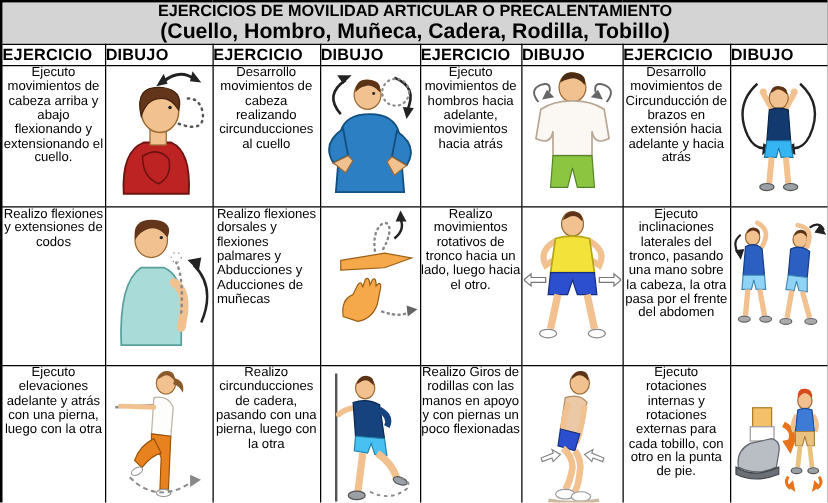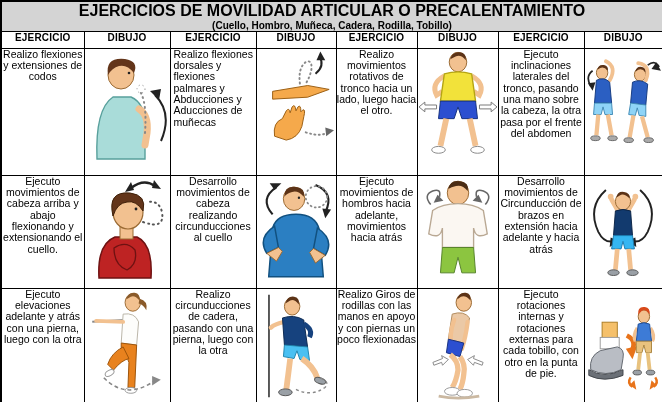--- a/index.html
+++ b/index.html
@@ -1,23 +1,23 @@
 <!DOCTYPE html>
 <html><head>
 <meta charset="utf-8">
 <style>
   html,body{margin:0;padding:0;background:#fff;}
   body{font-family:"Liberation Sans",sans-serif;color:#000;}
   .sheet{width:662px;height:402px;box-sizing:border-box;}
   table.grid{border-collapse:collapse;table-layout:fixed;width:662px;height:402px;border:2px solid #000;background:#fff;}
   table.grid td,table.grid th{border:1px solid #000;padding:0;overflow:hidden;vertical-align:top;}
   .title-cell{background:#d4d4d4;text-align:center;vertical-align:middle !important;height:28px;}
-  .title{font-size:16px;font-weight:bold;line-height:1.1;}
-  .subtitle{font-size:10px;font-weight:bold;line-height:1.1;}
-  th.colhead{font-size:10px;font-weight:bold;text-align:center;vertical-align:middle;height:16px;background:#fff;letter-spacing:.2px;}
+  .title{font-size:13px;font-weight:bold;line-height:1.1;}
+  .subtitle{font-size:17px;font-weight:bold;line-height:1.1;}
+  th.colhead{font-size:13px;font-weight:bold;text-align:left;vertical-align:middle;height:16px;background:#fff;letter-spacing:.2px;}
   td.ex{font-size:10.5px;line-height:1.08;text-align:center;padding:2px 1px;}
   td.ex.left{text-align:left;padding-left:3px;}
   td.draw{text-align:center;vertical-align:middle;}
   td.draw svg{display:block;margin:0 auto;}
 </style>
 </head>
 <body>
 
 <div class="sheet">
 <table class="grid">
@@ -42,20 +42,88 @@
 
   <tr style="height:16px">
     <th class="colhead">EJERCICIO</th>
     <th class="colhead">DIBUJO</th>
     <th class="colhead">EJERCICIO</th>
     <th class="colhead">DIBUJO</th>
     <th class="colhead">EJERCICIO</th>
     <th class="colhead">DIBUJO</th>
     <th class="colhead">EJERCICIO</th>
     <th class="colhead">DIBUJO</th>
+  </tr>
+
+  <tr style="height:113px">
+    <td class="ex">Ejecuto movimientos de cabeza arriba y abajo flexionando y extensionando el cuello.</td>
+    <td class="draw">
+      <svg width="80" height="104" viewBox="0 0 80 104">
+        <path d="M12 102 Q10 68 28 61 L50 61 Q66 68 64 102 Z" fill="#BE2323" stroke="#6e1212" stroke-width="1.5"></path>
+        <path d="M27 72 Q39 64 48 74 Q51 88 40 94 Q27 89 27 72 Z" fill="none" stroke="#6e1212" stroke-width="1.3"></path>
+        <rect x="33" y="50" width="13" height="13" fill="#F2C190" stroke="#9a6a33"></rect>
+        <ellipse cx="41" cy="36" rx="15" ry="17" fill="#F2C190" stroke="#9a6a33" stroke-width="1.2"></ellipse>
+        <path d="M26 40 Q20 15 43 17 Q60 19 56 35 Q49 24 40 26 Q30 27 26 40 Z" fill="#63351A" stroke="#3f2008"></path>
+        <circle cx="49" cy="33" r="1.4" fill="#222"></circle>
+        <path d="M56 46 Q78 54 75 36 Q72 24 60 26" fill="none" stroke="#555" stroke-width="2" stroke-dasharray="1 4" stroke-linecap="round"></path>
+        <path d="M44 12 Q57 2 68 10" fill="none" stroke="#222" stroke-width="2.4"></path>
+        <polygon points="47,14 38,16 44,6" fill="#222"></polygon>
+        <polygon points="65,12 74,13 67,4" fill="#222"></polygon>
+      </svg>
+    </td>
+    <td class="ex">Desarrollo movimientos de cabeza realizando circunducciones al cuello</td>
+    <td class="draw">
+      <svg width="78" height="104" viewBox="0 0 80 104">
+        <path d="M16 38 Q2 22 20 10" fill="none" stroke="#222" stroke-width="2.2"></path>
+        <polygon points="18,13 25,6 13,6" fill="#222"></polygon>
+        <path d="M60 8 Q80 16 70 36" fill="none" stroke="#222" stroke-width="2.2"></path>
+        <polygon points="67,32 70,42 76,33" fill="#222"></polygon>
+        <circle cx="61" cy="20" r="11" fill="none" stroke="#888" stroke-width="1.8" stroke-dasharray="1 3.5" stroke-linecap="round"></circle>
+        <ellipse cx="38" cy="22" rx="11" ry="12" fill="#F2C190" stroke="#9a6a33"></ellipse>
+        <path d="M28 20 Q28 8 40 10 Q50 11 48 20 Q42 13 36 15 Q31 16 28 20 Z" fill="#5C3317"></path>
+        <circle cx="43" cy="21" r="1.2" fill="#222"></circle>
+        <path d="M12 102 L16 52 Q20 38 40 38 Q60 38 64 54 L68 102 Z" fill="#2B7FC2" stroke="#11507f" stroke-width="1.5"></path>
+        <path d="M18 50 Q0 62 10 78 L22 72 Z" fill="#2B7FC2" stroke="#11507f" stroke-width="1.5"></path>
+        <path d="M62 52 Q80 64 70 80 L58 73 Z" fill="#2B7FC2" stroke="#11507f" stroke-width="1.5"></path>
+        <path d="M10 78 L20 86 L26 76 L22 72 Z" fill="#F2C190" stroke="#9a6a33"></path>
+        <path d="M70 80 L60 88 L54 77 L58 73 Z" fill="#F2C190" stroke="#9a6a33"></path>
+      </svg>
+    </td>
+    <td class="ex">Ejecuto movimientos de hombros hacia adelante, movimientos hacia atrás</td>
+    <td class="draw">
+      <svg width="78" height="104" viewBox="0 0 80 104">
+        <path d="M12 28 q-8 -10 2 -14 q9 -3 7 6" fill="none" stroke="#666" stroke-width="1.6"></path>
+        <polygon points="19,18 25,24 15,26" fill="#666"></polygon>
+        <path d="M68 28 q8 -10 -2 -14 q-9 -3 -7 6" fill="none" stroke="#666" stroke-width="1.6"></path>
+        <polygon points="61,18 55,24 65,26" fill="#666"></polygon>
+        <ellipse cx="40" cy="16" rx="11" ry="12" fill="#F2C190" stroke="#9a6a33"></ellipse>
+        <path d="M30 12 Q32 2 42 4 Q52 5 50 14 Q44 7 38 9 Q33 10 30 12 Z" fill="#4a2c14"></path>
+        <path d="M14 34 Q24 27 40 27 Q56 27 66 34 L70 58 Q58 64 56 52 L56 72 L24 72 L24 52 Q22 64 10 58 Z" fill="#FBF7F2" stroke="#b9a893" stroke-width="1.4"></path>
+        <path d="M24 72 L56 72 L58 98 L44 98 L40 82 L36 98 L22 98 Z" fill="#8CC540" stroke="#55832a"></path>
+      </svg>
+    </td>
+    <td class="ex">Desarrollo movimientos de Circunducción de brazos en extensión hacia adelante y hacia atrás</td>
+    <td class="draw">
+      <svg width="76" height="104" viewBox="0 0 80 104">
+        <path d="M22 12 Q2 30 14 56 Q20 68 30 66" fill="none" stroke="#222" stroke-width="2"></path>
+        <polygon points="27,62 36,66 26,72" fill="#222"></polygon>
+        <path d="M58 12 Q78 30 66 56 Q60 68 50 66" fill="none" stroke="#222" stroke-width="2"></path>
+        <polygon points="53,62 44,66 54,72" fill="#222"></polygon>
+        <path d="M28 22 L36 36 M52 22 L44 36" stroke="#F2C190" stroke-width="5" stroke-linecap="round"></path>
+        <circle cx="27" cy="19" r="3" fill="#F2C190"></circle>
+        <circle cx="53" cy="19" r="3" fill="#F2C190"></circle>
+        <ellipse cx="40" cy="24" rx="8" ry="9" fill="#F2C190" stroke="#9a6a33"></ellipse>
+        <path d="M33 20 Q34 13 41 14 Q48 15 47 21 Q42 16 38 17 Z" fill="#5C3317"></path>
+        <path d="M32 34 Q40 31 48 34 L50 60 L30 60 Z" fill="#123A6E" stroke="#0a2344"></path>
+        <path d="M30 60 L50 60 L52 74 L42 74 L40 66 L38 74 L28 74 Z" fill="#35B6F2" stroke="#1a7bb0"></path>
+        <path d="M34 74 L32 96 M46 74 L48 96" stroke="#F2C190" stroke-width="5"></path>
+        <ellipse cx="30" cy="99" rx="6" ry="3" fill="#9aa0a6" stroke="#555"></ellipse>
+        <ellipse cx="50" cy="99" rx="6" ry="3" fill="#9aa0a6" stroke="#555"></ellipse>
+      </svg>
+    </td>
   </tr>
 
   <tr style="height:127px">
     <td class="ex">Realizo flexiones y extensiones de codos</td>
     <td class="draw">
       <svg width="80" height="112" viewBox="0 0 80 112">
         <ellipse cx="34" cy="26" rx="13" ry="14" fill="#F2C190" stroke="#9a6a33"></ellipse>
         <path d="M21 26 Q18 8 38 10 Q52 12 47 24 Q40 15 32 17 Q25 19 21 26 Z" fill="#63351A"></path>
         <circle cx="42" cy="24" r="1.3" fill="#222"></circle>
         <path d="M10 110 Q8 60 26 48 L44 48 Q58 54 58 76 L58 110 Z" fill="#A9DCD9" stroke="#58a09c" stroke-width="1.4"></path>
@@ -113,88 +181,20 @@
         <path d="M64 30 Q70 14 56 12" fill="none" stroke="#F2C190" stroke-width="4" stroke-linecap="round"></path>
         <path d="M50 32 Q58 28 66 34 L64 56 L48 54 Z" fill="#2B5FC2" stroke="#143a80"></path>
         <path d="M48 54 L64 56 L64 68 L57 67 L55 59 L53 67 L46 66 Z" fill="#8FD4F7" stroke="#3f8ab5"></path>
         <path d="M51 67 L47 90 M60 68 L66 90" stroke="#F2C190" stroke-width="4.5"></path>
         <ellipse cx="46" cy="93" rx="5" ry="2.5" fill="#aaa" stroke="#666"></ellipse>
         <ellipse cx="67" cy="93" rx="5" ry="2.5" fill="#aaa" stroke="#666"></ellipse>
       </svg>
     </td>
   </tr>
 
-  <tr style="height:113px">
-    <td class="ex">Ejecuto movimientos de cabeza arriba y abajo flexionando y extensionando el cuello.</td>
-    <td class="draw">
-      <svg width="80" height="104" viewBox="0 0 80 104">
-        <path d="M12 102 Q10 68 28 61 L50 61 Q66 68 64 102 Z" fill="#BE2323" stroke="#6e1212" stroke-width="1.5"></path>
-        <path d="M27 72 Q39 64 48 74 Q51 88 40 94 Q27 89 27 72 Z" fill="none" stroke="#6e1212" stroke-width="1.3"></path>
-        <rect x="33" y="50" width="13" height="13" fill="#F2C190" stroke="#9a6a33"></rect>
-        <ellipse cx="41" cy="36" rx="15" ry="17" fill="#F2C190" stroke="#9a6a33" stroke-width="1.2"></ellipse>
-        <path d="M26 40 Q20 15 43 17 Q60 19 56 35 Q49 24 40 26 Q30 27 26 40 Z" fill="#63351A" stroke="#3f2008"></path>
-        <circle cx="49" cy="33" r="1.4" fill="#222"></circle>
-        <path d="M56 46 Q78 54 75 36 Q72 24 60 26" fill="none" stroke="#555" stroke-width="2" stroke-dasharray="1 4" stroke-linecap="round"></path>
-        <path d="M44 12 Q57 2 68 10" fill="none" stroke="#222" stroke-width="2.4"></path>
-        <polygon points="47,14 38,16 44,6" fill="#222"></polygon>
-        <polygon points="65,12 74,13 67,4" fill="#222"></polygon>
-      </svg>
-    </td>
-    <td class="ex">Desarrollo movimientos de cabeza realizando circunducciones al cuello</td>
-    <td class="draw">
-      <svg width="78" height="104" viewBox="0 0 80 104">
-        <path d="M16 38 Q2 22 20 10" fill="none" stroke="#222" stroke-width="2.2"></path>
-        <polygon points="18,13 25,6 13,6" fill="#222"></polygon>
-        <path d="M60 8 Q80 16 70 36" fill="none" stroke="#222" stroke-width="2.2"></path>
-        <polygon points="67,32 70,42 76,33" fill="#222"></polygon>
-        <circle cx="61" cy="20" r="11" fill="none" stroke="#888" stroke-width="1.8" stroke-dasharray="1 3.5" stroke-linecap="round"></circle>
-        <ellipse cx="38" cy="22" rx="11" ry="12" fill="#F2C190" stroke="#9a6a33"></ellipse>
-        <path d="M28 20 Q28 8 40 10 Q50 11 48 20 Q42 13 36 15 Q31 16 28 20 Z" fill="#5C3317"></path>
-        <circle cx="43" cy="21" r="1.2" fill="#222"></circle>
-        <path d="M12 102 L16 52 Q20 38 40 38 Q60 38 64 54 L68 102 Z" fill="#2B7FC2" stroke="#11507f" stroke-width="1.5"></path>
-        <path d="M18 50 Q0 62 10 78 L22 72 Z" fill="#2B7FC2" stroke="#11507f" stroke-width="1.5"></path>
-        <path d="M62 52 Q80 64 70 80 L58 73 Z" fill="#2B7FC2" stroke="#11507f" stroke-width="1.5"></path>
-        <path d="M10 78 L20 86 L26 76 L22 72 Z" fill="#F2C190" stroke="#9a6a33"></path>
-        <path d="M70 80 L60 88 L54 77 L58 73 Z" fill="#F2C190" stroke="#9a6a33"></path>
-      </svg>
-    </td>
-    <td class="ex">Ejecuto movimientos de hombros hacia adelante, movimientos hacia atrás</td>
-    <td class="draw">
-      <svg width="78" height="104" viewBox="0 0 80 104">
-        <path d="M12 28 q-8 -10 2 -14 q9 -3 7 6" fill="none" stroke="#666" stroke-width="1.6"></path>
-        <polygon points="19,18 25,24 15,26" fill="#666"></polygon>
-        <path d="M68 28 q8 -10 -2 -14 q-9 -3 -7 6" fill="none" stroke="#666" stroke-width="1.6"></path>
-        <polygon points="61,18 55,24 65,26" fill="#666"></polygon>
-        <ellipse cx="40" cy="16" rx="11" ry="12" fill="#F2C190" stroke="#9a6a33"></ellipse>
-        <path d="M30 12 Q32 2 42 4 Q52 5 50 14 Q44 7 38 9 Q33 10 30 12 Z" fill="#4a2c14"></path>
-        <path d="M14 34 Q24 27 40 27 Q56 27 66 34 L70 58 Q58 64 56 52 L56 72 L24 72 L24 52 Q22 64 10 58 Z" fill="#FBF7F2" stroke="#b9a893" stroke-width="1.4"></path>
-        <path d="M24 72 L56 72 L58 98 L44 98 L40 82 L36 98 L22 98 Z" fill="#8CC540" stroke="#55832a"></path>
-      </svg>
-    </td>
-    <td class="ex">Desarrollo movimientos de Circunducción de brazos en extensión hacia adelante y hacia atrás</td>
-    <td class="draw">
-      <svg width="76" height="104" viewBox="0 0 80 104">
-        <path d="M22 12 Q2 30 14 56 Q20 68 30 66" fill="none" stroke="#222" stroke-width="2"></path>
-        <polygon points="27,62 36,66 26,72" fill="#222"></polygon>
-        <path d="M58 12 Q78 30 66 56 Q60 68 50 66" fill="none" stroke="#222" stroke-width="2"></path>
-        <polygon points="53,62 44,66 54,72" fill="#222"></polygon>
-        <path d="M28 22 L36 36 M52 22 L44 36" stroke="#F2C190" stroke-width="5" stroke-linecap="round"></path>
-        <circle cx="27" cy="19" r="3" fill="#F2C190"></circle>
-        <circle cx="53" cy="19" r="3" fill="#F2C190"></circle>
-        <ellipse cx="40" cy="24" rx="8" ry="9" fill="#F2C190" stroke="#9a6a33"></ellipse>
-        <path d="M33 20 Q34 13 41 14 Q48 15 47 21 Q42 16 38 17 Z" fill="#5C3317"></path>
-        <path d="M32 34 Q40 31 48 34 L50 60 L30 60 Z" fill="#123A6E" stroke="#0a2344"></path>
-        <path d="M30 60 L50 60 L52 74 L42 74 L40 66 L38 74 L28 74 Z" fill="#35B6F2" stroke="#1a7bb0"></path>
-        <path d="M34 74 L32 96 M46 74 L48 96" stroke="#F2C190" stroke-width="5"></path>
-        <ellipse cx="30" cy="99" rx="6" ry="3" fill="#9aa0a6" stroke="#555"></ellipse>
-        <ellipse cx="50" cy="99" rx="6" ry="3" fill="#9aa0a6" stroke="#555"></ellipse>
-      </svg>
-    </td>
-  </tr>
-
   <tr style="height:116px">
     <td class="ex">Ejecuto elevaciones adelante y atrás con una pierna, luego con la otra</td>
     <td class="draw">
       <svg width="80" height="112" viewBox="0 0 80 116">
         <ellipse cx="46" cy="14" rx="8" ry="9" fill="#F2C190" stroke="#9a6a33"></ellipse>
         <path d="M39 11 Q41 3 48 4 Q54 5 53 12 Q48 6 44 8 Z" fill="#8a5a2a"></path>
         <path d="M53 10 Q62 12 60 22 Q57 16 52 15 Z" fill="#8a5a2a"></path>
         <path d="M4 34 L38 32" stroke="#888" stroke-width="2"></path>
         <path d="M36 26 Q48 24 52 34 L50 58 L34 56 Z" fill="#FDFDFB" stroke="#b9b3a6"></path>
         <path d="M36 34 L8 33" stroke="#F2C190" stroke-width="4" stroke-linecap="round"></path>

